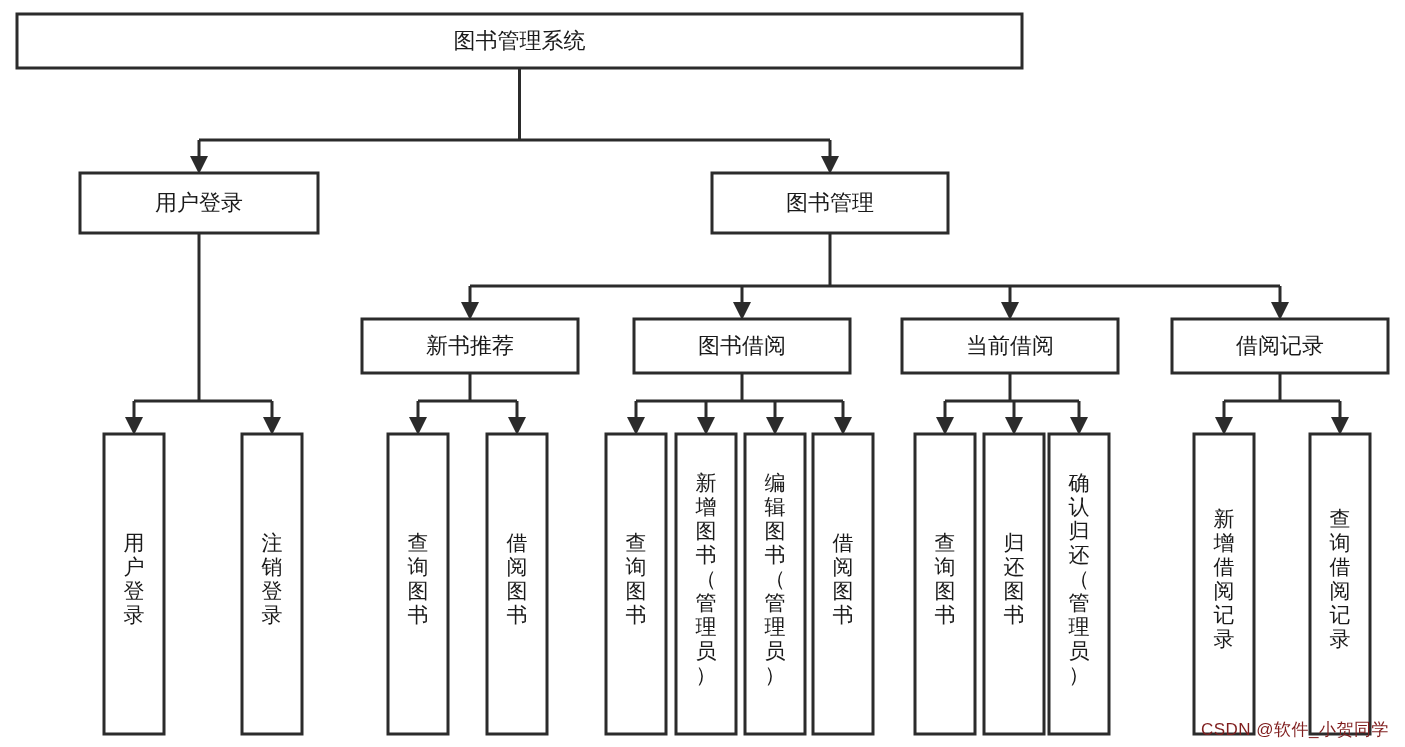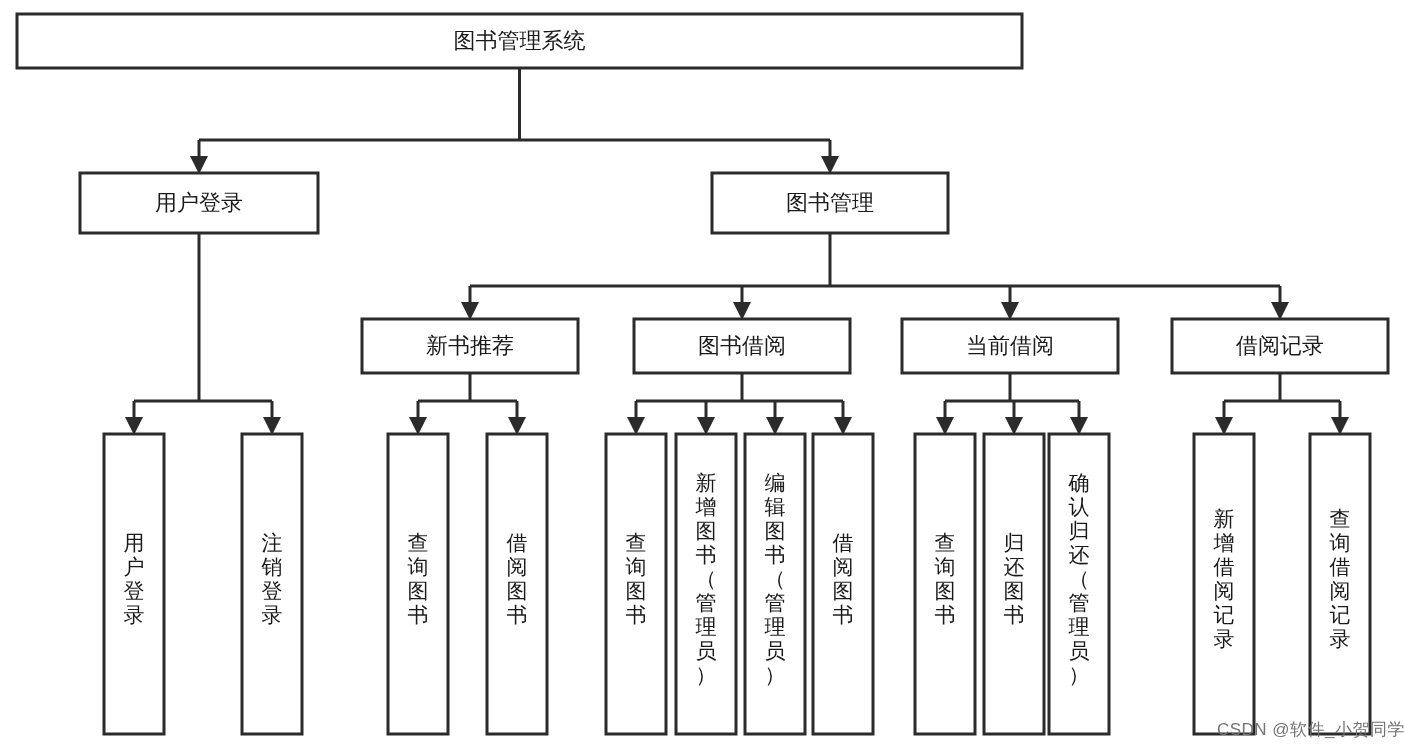--- a/index.html
+++ b/index.html
@@ -49,25 +49,25 @@
     dominant-baseline: middle;
   }
   .node-label-v {
     font-family: "Liberation Sans", "DejaVu Sans", sans-serif;
     font-size: 21px;
     fill: #1a1a1a;
     text-anchor: middle;
   }
   .watermark {
     position: absolute;
-    right: 0;
+    right: 16px;
     bottom: 6px;
     font-family: "Liberation Sans", "DejaVu Sans", sans-serif;
     font-size: 17px;
-    color: #737373;
+    color: #7f1d1d;
     letter-spacing: 0.5px;
     white-space: nowrap;
     user-select: none;
   }
 </style>
 </head>
 <body>
 
 <div id="diagram-root">
   <svg class="diagram" id="diagram-svg" viewBox="0 0 1405 747" xmlns="http://www.w3.org/2000/svg">

